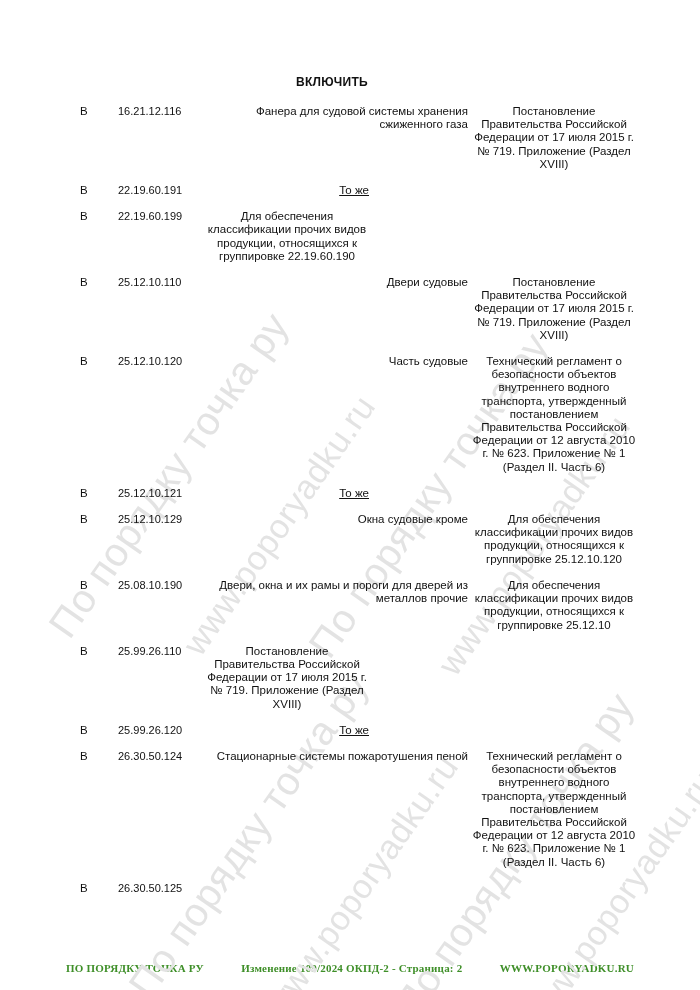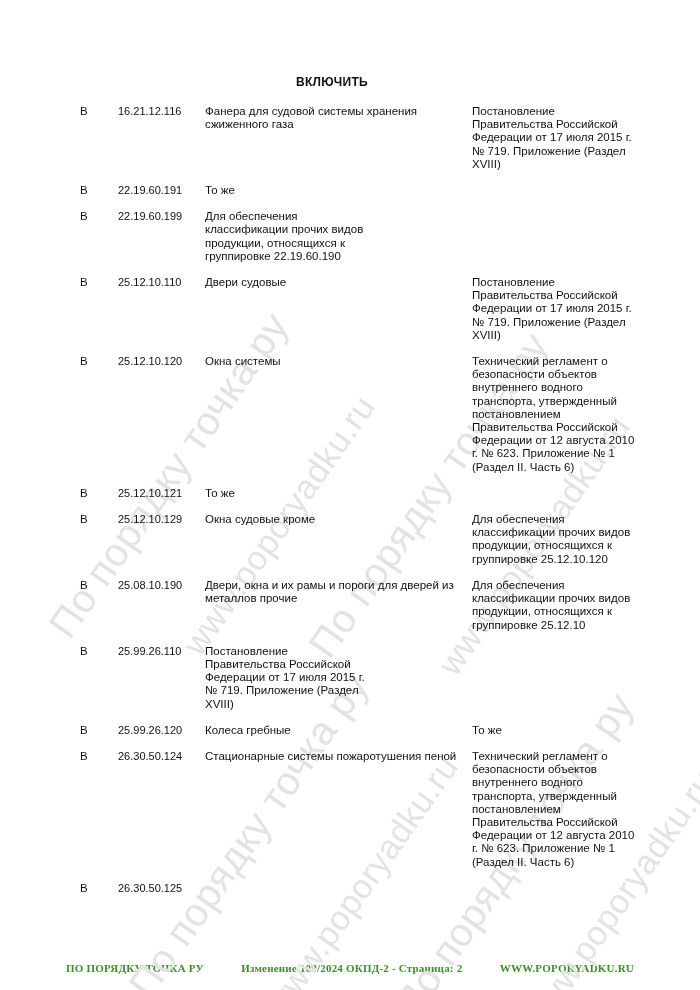--- a/index.html
+++ b/index.html
@@ -80,29 +80,32 @@
     line-height: 13.2px;
     white-space: nowrap;
   }
   .c-name {
     width: 267px;
     flex: 0 0 267px;
     font-size: 11.5px;
     line-height: 13.2px;
     padding-right: 4px;
     box-sizing: border-box;
+    text-align: right;
   }
   .c-note {
     width: 164px;
     flex: 0 0 164px;
     font-size: 11.5px;
     line-height: 13.2px;
+    text-align: center;
   }
   .c-note.center {
-    text-align: left;
+    text-align: right;
+    text-decoration: underline;
   }
 
   
   #footer {
     position: absolute;
     left: 0;
     top: 962px;
     width: 700px;
     display: flex;
     justify-content: space-between;
@@ -154,21 +157,21 @@
         </div>
         <div class="row">
           <div class="c-mark">В</div>
           <div class="c-code">25.12.10.110</div>
           <div class="c-name">Двери судовые</div>
           <div class="c-note">Постановление Правительства Российской Федерации от 17 июля 2015 г. № 719. Приложение (Раздел XVIII)</div>
         </div>
         <div class="row">
           <div class="c-mark">В</div>
           <div class="c-code">25.12.10.120</div>
-          <div class="c-name">Окна системы</div>
+          <div class="c-name">Часть судовые</div>
           <div class="c-note">Технический регламент о безопасности объектов внутреннего водного транспорта, утвержденный постановлением Правительства Российской Федерации от 12 августа 2010 г. № 623. Приложение № 1 (Раздел II. Часть 6)</div>
         </div>
         <div class="row">
           <div class="c-mark">В</div>
           <div class="c-code">25.12.10.121</div>
           <div class="c-note center">То же</div>
         </div>
         <div class="row">
           <div class="c-mark">В</div>
           <div class="c-code">25.12.10.129</div>
@@ -182,21 +185,20 @@
           <div class="c-note">Для обеспечения классификации прочих видов продукции, относящихся к группировке 25.12.10</div>
         </div>
         <div class="row">
           <div class="c-mark">В</div>
           <div class="c-code">25.99.26.110</div>
           <div class="c-note">Постановление Правительства Российской Федерации от 17 июля 2015 г. № 719. Приложение (Раздел XVIII)</div>
         </div>
         <div class="row">
           <div class="c-mark">В</div>
           <div class="c-code">25.99.26.120</div>
-          <div class="c-name">Колеса гребные</div>
           <div class="c-note center">То же</div>
         </div>
         <div class="row">
           <div class="c-mark">В</div>
           <div class="c-code">26.30.50.124</div>
           <div class="c-name">Стационарные системы пожаротушения пеной</div>
           <div class="c-note">Технический регламент о безопасности объектов внутреннего водного транспорта, утвержденный постановлением Правительства Российской Федерации от 12 августа 2010 г. № 623. Приложение № 1 (Раздел II. Часть 6)</div>
         </div>
         <div class="row">
           <div class="c-mark">В</div>

